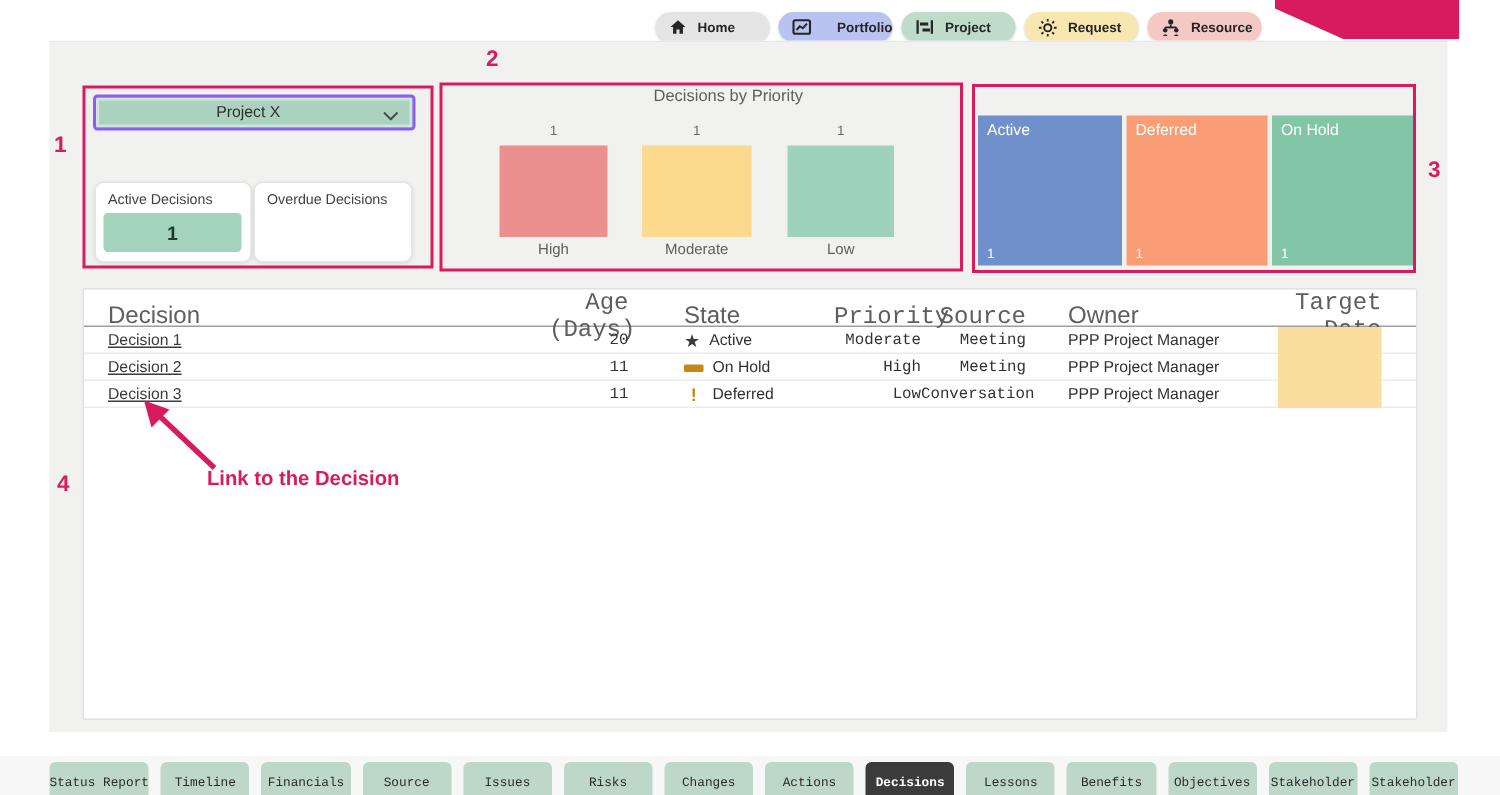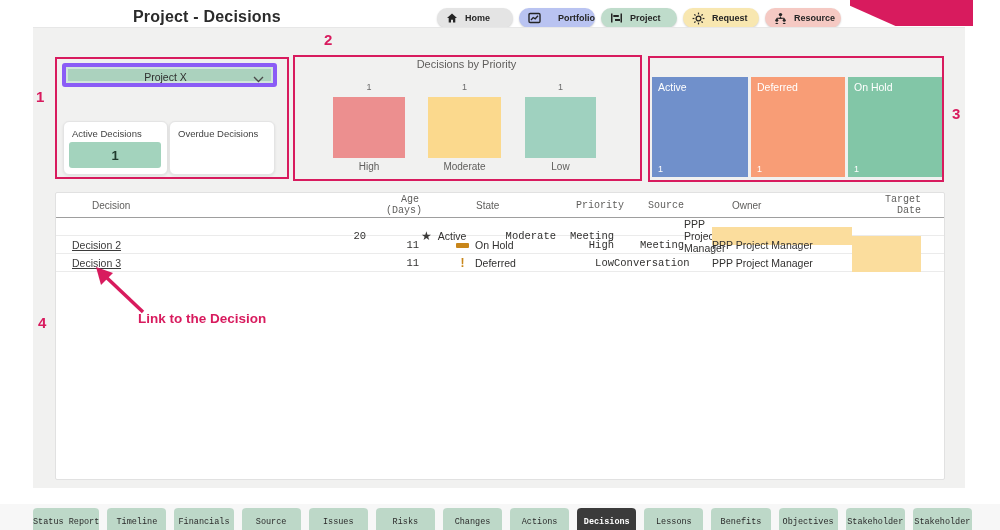--- a/index.html
+++ b/index.html
@@ -14,21 +14,21 @@
   .nav-btn svg { flex:0 0 auto; }
   .banner { position:absolute; left:850px; top:0; width:123px; height:26px; background:#d81b5e; clip-path:polygon(0 0,100% 0,100% 100%,37% 100%,0 22%); }
 
   
   .canvas { position:absolute; left:33px; top:27px; width:932px; height:461px; background:#f1f1f0; box-shadow:inset 0 1px 0 #e7e7e7; }
 
   .anno-box { position:absolute; border:2px solid #d81b5e; }
   .anno-num { position:absolute; font-size:15px; font-weight:bold; color:#d81b5e; }
 
   
-  .slicer { position:absolute; left:62px; top:63px; width:215px; height:24px; background:#abd2be; border:4px solid #8b5cf6; border-radius:3px; box-shadow:inset 0 0 0 2px rgba(255,255,255,.45); display:flex; align-items:flex-end; justify-content:center; cursor:pointer;padding-left:22px; }
+  .slicer { position:absolute; left:62px; top:63px; width:215px; height:24px; background:#abd2be; border:2px solid #8b5cf6; border-radius:3px; box-shadow:inset 0 0 0 2px rgba(255,255,255,.45); display:flex; align-items:center; justify-content:center; cursor:pointer;padding-left:22px; }
   .slicer .val { font-size:10.5px; color:#2f2f2f; margin-right:30px; }
   .slicer svg { position:absolute; right:9px; top:9px; }
   .card { position:absolute; background:#fff; border:1px solid #e4e4e4; border-radius:6px; box-shadow:0 1px 3px rgba(0,0,0,.08); }
   .card .card-label { font-size:9.5px; color:#3f3f3f; padding:6px 0 0 8px; }
   .kpi-box { position:absolute; left:5px; right:6px; bottom:6px; height:26px; background:#a3d3bd; border-radius:3px; display:flex; align-items:center; justify-content:center; font-size:13px; font-weight:bold; color:#1f3a2d; }
 
   
   .viz-title { position:absolute; font-size:11px; color:#5f5e5c; text-align:center; }
   .bar { position:absolute; top:97px; height:61px; }
   .bar-val { position:absolute; top:82px; font-size:9px; color:#6a6a6a; text-align:center; }
@@ -36,21 +36,21 @@
 
   
   .tile { position:absolute; top:77px; height:100px; }
   .tile .t-lbl { position:absolute; left:6px; top:4px; font-size:10.5px; color:#fff; }
   .tile .t-val { position:absolute; left:6px; bottom:3px; font-size:9px; color:#fff; }
 
   
   .table-panel { position:absolute; left:55px; top:192px; width:890px; height:288px; background:#fff; border:1px solid #e1e1e1; border-radius:2px; }
   .trow { display:grid; grid-template-columns:310px 53px 35px 102px 58px 70px 28px 140px 69px 25px; align-items:center; }
   .thead { height:25px; border-bottom:1px solid #9e9e9e; }
-  .thead .c { font-size:10px; color:#5f5e5c;margin-left:20px; }
+  .thead .c { font-size:16px; color:#5f5e5c; }
   .tbody-row { height:18px; border-bottom:1px solid #ebebeb; }
   .tbody-row .c { font-size:10.5px; color:#323130; }
   .c.al { text-align:left; } .c.ar { text-align:right;font-family:Liberation Mono, monospace; }
   .c.dec { padding-left:16px; }
   .dec-link { color:#3b3b3b; text-decoration:underline; cursor:pointer; }
   .state-cell { display:flex; align-items:center; gap:6px; padding-left:2px; }
   .star-ic { font-size:12px; color:#3b3a39; line-height:1; }
   .dash-ic { width:13px; height:5px; background:#c8861a; border-radius:1px; }
   .excl-ic { width:13px; text-align:center; font-size:12px; font-weight:bold; color:#c8861a; line-height:1; }
   .target-cell { background:#fbdd9d; height:18px; }
@@ -63,21 +63,20 @@
   .tabbar { position:absolute; left:0; bottom:0; width:1000px; height:26px; background:#f7f7f7; }
   .tabs { position:absolute; left:33px; right:28px; top:4px; display:flex; gap:8px; }
   .tab { flex:1; height:27px; background:#bdd8c8; border-radius:4px; display:flex; align-items:center; justify-content:center; font-size:8.5px; color:#2b2b2b; cursor:pointer; white-space:nowrap;font-family:Liberation Mono, monospace; }
   .tab.active { background:#3b3b3b; color:#fff; font-weight:bold; }
 </style>
 </head>
 <body>
 
 <div id="app">
 
-  <div class="page-title">Project - Decisions</div>
   <div class="banner"></div>
 
   <div class="nav">
     <div class="nav-btn" style="background: rgb(228, 228, 228);">
       <svg width="12" height="12" viewBox="0 0 12 12">
           <path d="M6 1.5 L11 6 H9.3 V10.5 H7 V7.7 H5 V10.5 H2.7 V6 H1 Z" fill="#252525"></path>
         </svg>
       <span class="lbl">Home</span>
     </div>
     <div class="nav-btn" style="background: rgb(185, 195, 241); justify-content: space-between;">
@@ -142,21 +141,21 @@
   </div>
 
   <div class="card" style="left:63px; top:121px; width:105px; height:54px;">
     <div class="card-label">Active Decisions</div>
     <div class="kpi-box">1</div>
   </div>
   <div class="card" style="left:169px; top:121px; width:106px; height:54px;">
     <div class="card-label">Overdue Decisions</div>
   </div>
 
-  <div class="viz-title" style="left:292px; top:58px; width:349px;">Decisions by Priority</div>
+  <div class="viz-title" style="left:311px; top:58px; width:349px;">Decisions by Priority</div>
   <div class="bar-val" style="left:333px; width:72px;">1</div>
   <div class="bar-val" style="left:428px; width:73px;">1</div>
   <div class="bar-val" style="left:525px; width:71px;">1</div>
   <div class="bar" style="left: 333px; width: 72px; background: rgb(236, 143, 143);"></div>
   <div class="bar" style="left: 428px; width: 73px; background: rgb(251, 217, 141);"></div>
   <div class="bar" style="left: 525px; width: 71px; background: rgb(159, 209, 191);"></div>
   <div class="bar-cat" style="left:333px; width:72px;">High</div>
   <div class="bar-cat" style="left:428px; width:73px;">Moderate</div>
   <div class="bar-cat" style="left:525px; width:71px;">Low</div>
 
@@ -181,20 +180,21 @@
       <div class="c al" style="padding-left:2px;">State</div>
       <div class="c ar">Priority</div>
       <div class="c ar">Source</div>
       <div class="c"></div>
       <div class="c al">Owner</div>
       <div class="c ar">Target Date</div>
       <div class="c"></div>
     </div>
 
     <div class="trow tbody-row">
+      <div class="c al dec"><span class="dec-link">Decision 1</span></div>
       <div class="c ar">20</div>
       <div class="c"></div>
       <div class="c al state-cell">
         <span class="star-ic">★</span>
         <span>Active</span>
       </div>
       <div class="c ar">Moderate</div>
       <div class="c ar">Meeting</div>
       <div class="c"></div>
       <div class="c al">PPP Project Manager</div>

